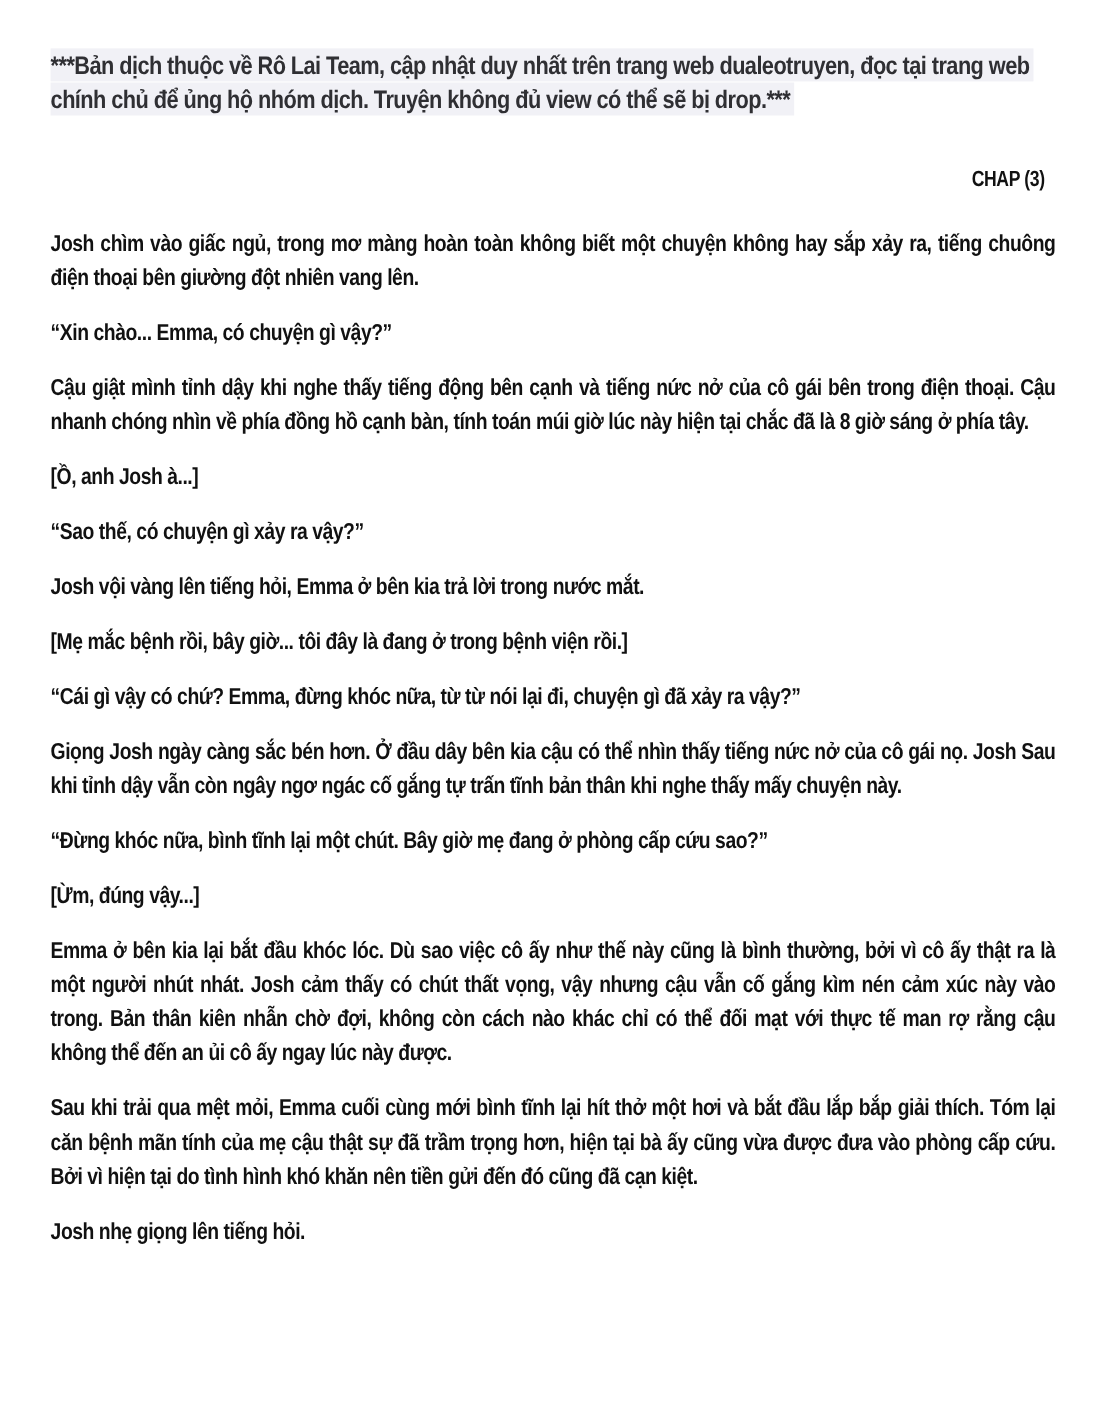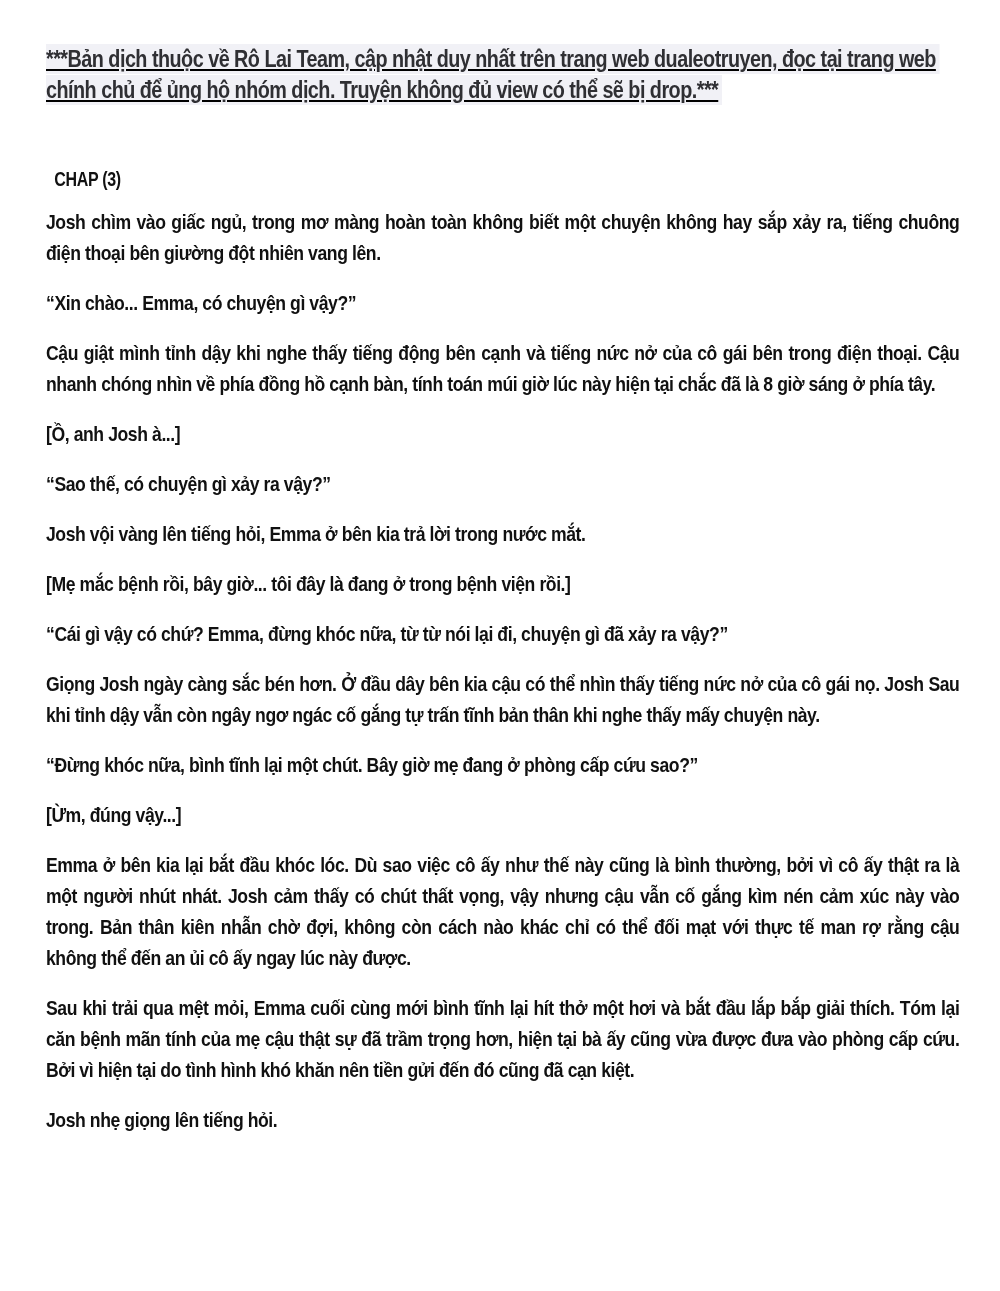--- a/index.html
+++ b/index.html
@@ -11,21 +11,20 @@
       width: 1000px;
       height: 1291px;
       overflow: hidden;
       position: relative;
     }
     .page {
       position: absolute;
       left: 46px;
       top: 44px;
       width: 912px;
-      text-decoration: underline;
     }
     .notice {
       font-family: "Liberation Sans", sans-serif;
       font-weight: bold;
       font-size: 23px;
       line-height: 31px;
       color: #2f2f33;
       letter-spacing: -0.6px;
       transform: scaleX(0.86);
       transform-origin: left top;
@@ -33,24 +32,24 @@
       margin: 0;
     }
     .notice span {
       background: #f1f1f6;
       box-decoration-break: clone;
       -webkit-box-decoration-break: clone;
       padding: 2px 4px 2px 0;
     }
     .chapter {
       position: absolute;
-      top: 124px;
+      top: 108px;
       left: 0;
       width: 912px;
-      text-align: left;
+      text-align: right;
       font-family: "Liberation Sans", sans-serif;
       font-weight: bold;
       font-size: 20px;
       color: #111;
       letter-spacing: -0.4px;
     }
     .chapter span {
       display: inline-block;
       transform: scaleX(0.8);
     }

